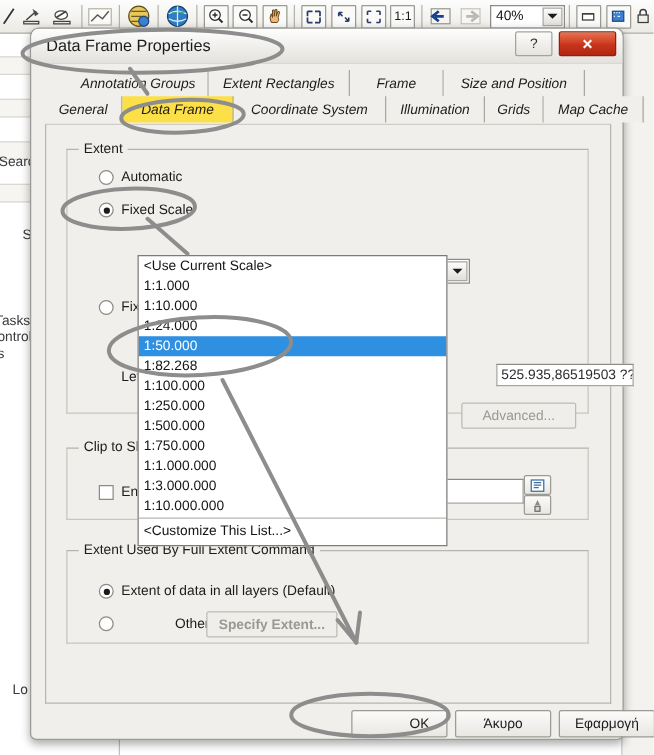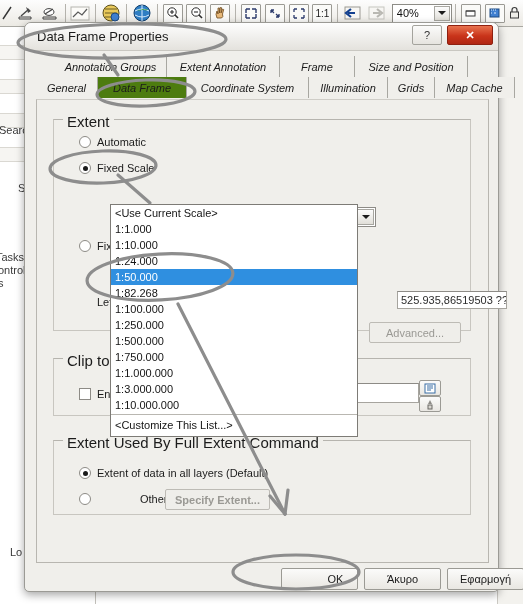--- a/index.html
+++ b/index.html
@@ -99,31 +99,31 @@
   .tab {
     position: absolute; top: 0; height: 21px;
     display: flex; align-items: center; justify-content: center;
     font-size: 11px; color: #1b1b1b;
     background: #f0efeb;
     border-right: 1px solid #a8a7a1;
     white-space: nowrap; padding: 0 6px;
   }
   .tabrow.row1 { top: 0; border-bottom: 0; }
   .tabrow.row2 { top: 21px; }
-  .tab.sel { background: #4d7c0f; font-weight: normal; }
+  .tab.sel { background: #fde047; font-weight: normal; }
   .tabs-body {
     position: absolute; left: 11px; top: 76px; width: 453px; height: 464px;
     background: #f0efeb; border: 1px solid #b8b6b0; border-top-color: #cfcdc7;
   }
 
   
   .group { position: absolute; border: 1px solid #c8c6c0; border-top-color:#b6b4ae; }
   .group-lbl {
     position: absolute; top: -7px; left: 9px; background: #f0efeb;
-    padding: 0 4px; font-size: 15px; color: #1b1b1b; white-space: nowrap;
+    padding: 0 4px; font-size: 11px; color: #1b1b1b; white-space: nowrap;
   }
 
   .radio { position: absolute; display: flex; align-items: center; font-size: 11px; color: #1b1b1b; white-space: nowrap; }
   .radio .dot {
     width: 12px; height: 12px; border-radius: 50%;
     border: 1px solid #8d8b86; background: #fff; margin-right: 6px;
     display: inline-flex; align-items: center; justify-content: center; flex: none;
   }
   .radio .dot.on::after { content:""; width:5px;height:5px;border-radius:50%;background:#1b1b1b; }
   .chk { position: absolute; display: flex; align-items: center; font-size: 11px; color: #1b1b1b; white-space: nowrap; }
@@ -347,21 +347,21 @@
 
     <div class="titlebar">
       <div class="title-text">Data Frame Properties</div>
       <div class="win-btn win-help">?</div>
       <div class="win-btn win-close">✕</div>
     </div>
 
     <div class="tabstrip">
       <div class="tabrow row1">
         <div class="tab" style="left:19px;  width:112px;">Annotation Groups</div>
-        <div class="tab" style="left:131px; width:113px;">Extent Annotation</div>
+        <div class="tab" style="left:131px; width:113px;">Extent Rectangles</div>
         <div class="tab" style="left:244px; width:75px;">Frame</div>
         <div class="tab" style="left:319px; width:113px; border-right:1px solid #a8a7a1;">Size and Position</div>
       </div>
       <div class="tabrow row2">
         <div class="tab" style="left:0px;   width:62px;">General</div>
         <div class="tab sel" style="left:62px;  width:89px;">Data Frame</div>
         <div class="tab" style="left:273px; width:79px;">Illumination</div>
         <div class="tab" style="left:151px; width:122px;">Coordinate System</div>
         <div class="tab" style="left:352px; width:47px;">Grids</div>
         <div class="tab" style="left:399px; width:80px;">Map Cache</div>

